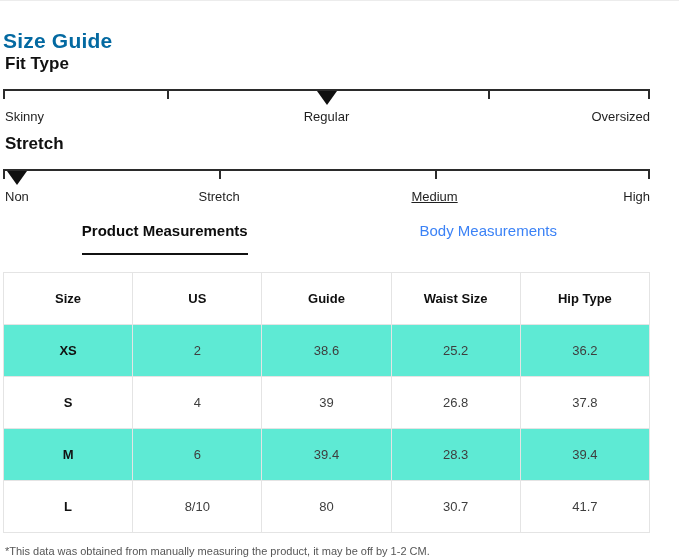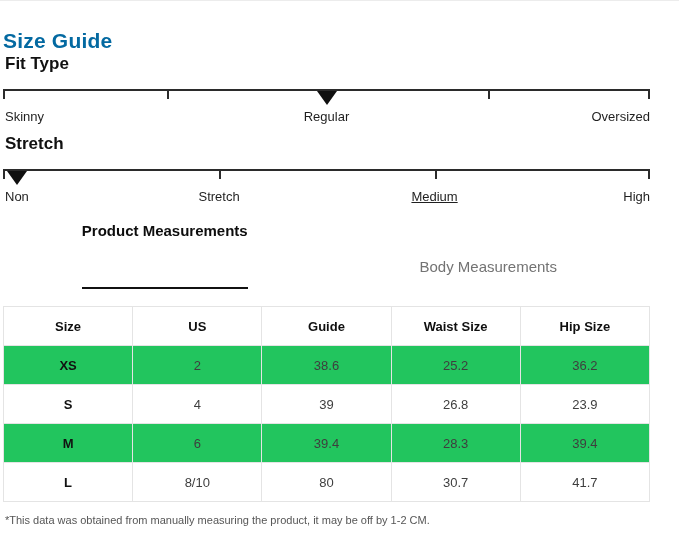--- a/index.html
+++ b/index.html
@@ -85,46 +85,45 @@
     padding-bottom: 12px;
     cursor: pointer;
     text-align: center;
   }
   .tab.active {
     font-weight: bold;
     color: #0d0d0d;
     border-bottom: 2px solid #111;
   }
   .tab.inactive {
-    color: #737373;
+    color: #3b82f6;
     font-weight: normal;
-    margin-top: 36px;
   }
 
   
   table.size-table {
     margin-top: 17px;
     width: 100%;
     border-collapse: collapse;
     table-layout: fixed;
     font-size: 13px;
   }
   .size-table th, .size-table td {
     border: 1px solid #e4e4e4;
-    height: 39px;
+    height: 52px;
     text-align: center;
     vertical-align: middle;
   }
   .size-table th {
     font-weight: bold;
     color: #0f0f0f;
   }
   .size-table td { color: #3e3e3e; }
   .size-table td.size-col { font-weight: bold; color: #111; }
-  .size-table tr.striped { background: #22c55e; }
+  .size-table tr.striped { background: #5eead4; }
 
   
   .footnote {
     margin-top: 12px;
     padding-left: 2px;
     font-size: 11px;
     color: #565656;
   }
 </style>
 </head>
@@ -172,37 +171,37 @@
     </div>
   </div>
 
   <table class="size-table">
     <thead>
       <tr>
         <th>Size</th>
         <th>US</th>
         <th>Guide</th>
         <th>Waist Size</th>
-        <th>Hip Size</th>
+        <th>Hip Type</th>
       </tr>
     </thead>
     <tbody>
       <tr class="striped">
         <td class="size-col">XS</td>
         <td>2</td>
         <td>38.6</td>
         <td>25.2</td>
         <td>36.2</td>
       </tr>
       <tr>
         <td class="size-col">S</td>
         <td>4</td>
         <td>39</td>
         <td>26.8</td>
-        <td>23.9</td>
+        <td>37.8</td>
       </tr>
       <tr class="striped">
         <td class="size-col">M</td>
         <td>6</td>
         <td>39.4</td>
         <td>28.3</td>
         <td>39.4</td>
       </tr>
       <tr>
         <td class="size-col">L</td>

